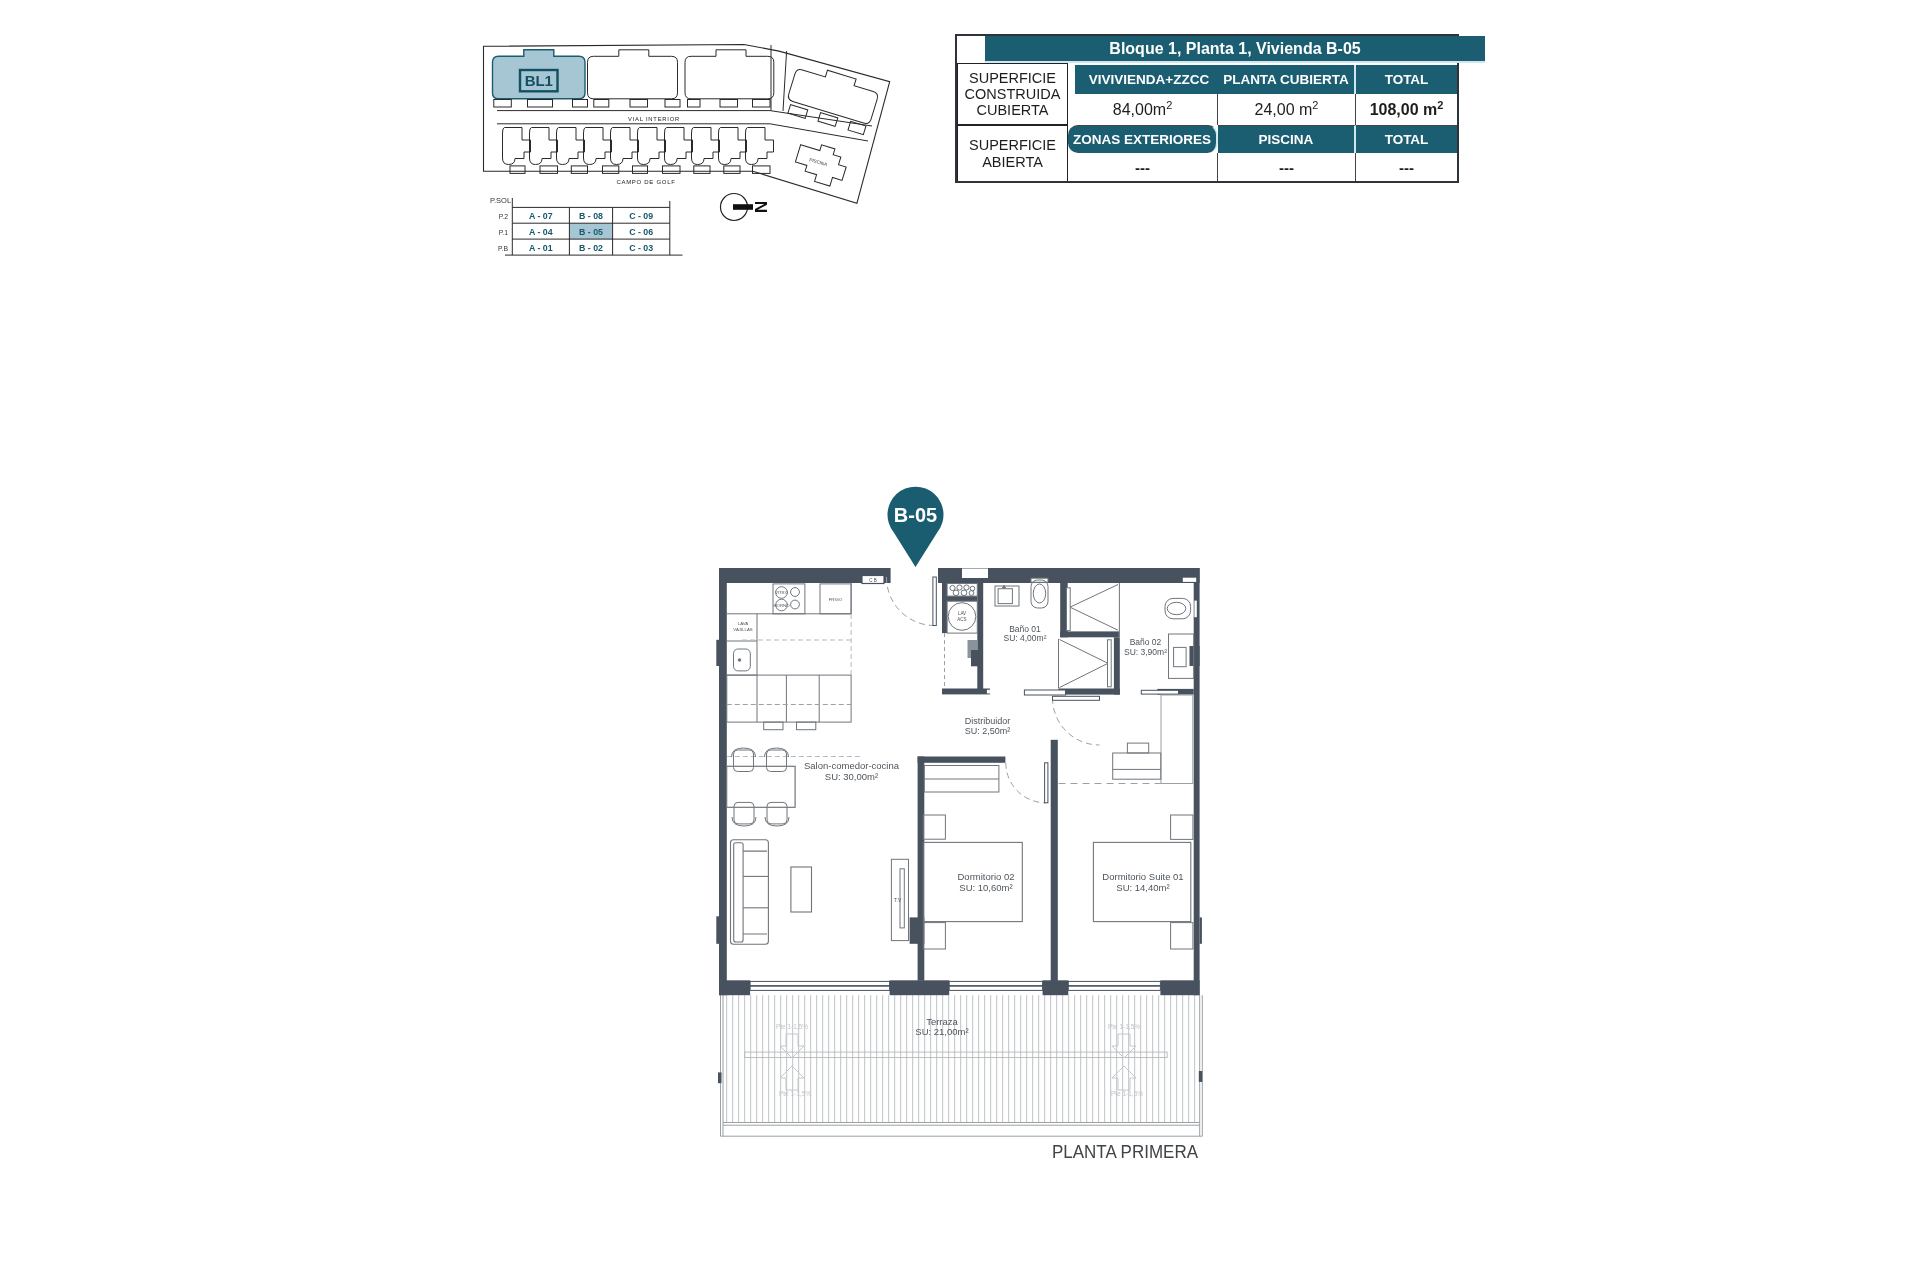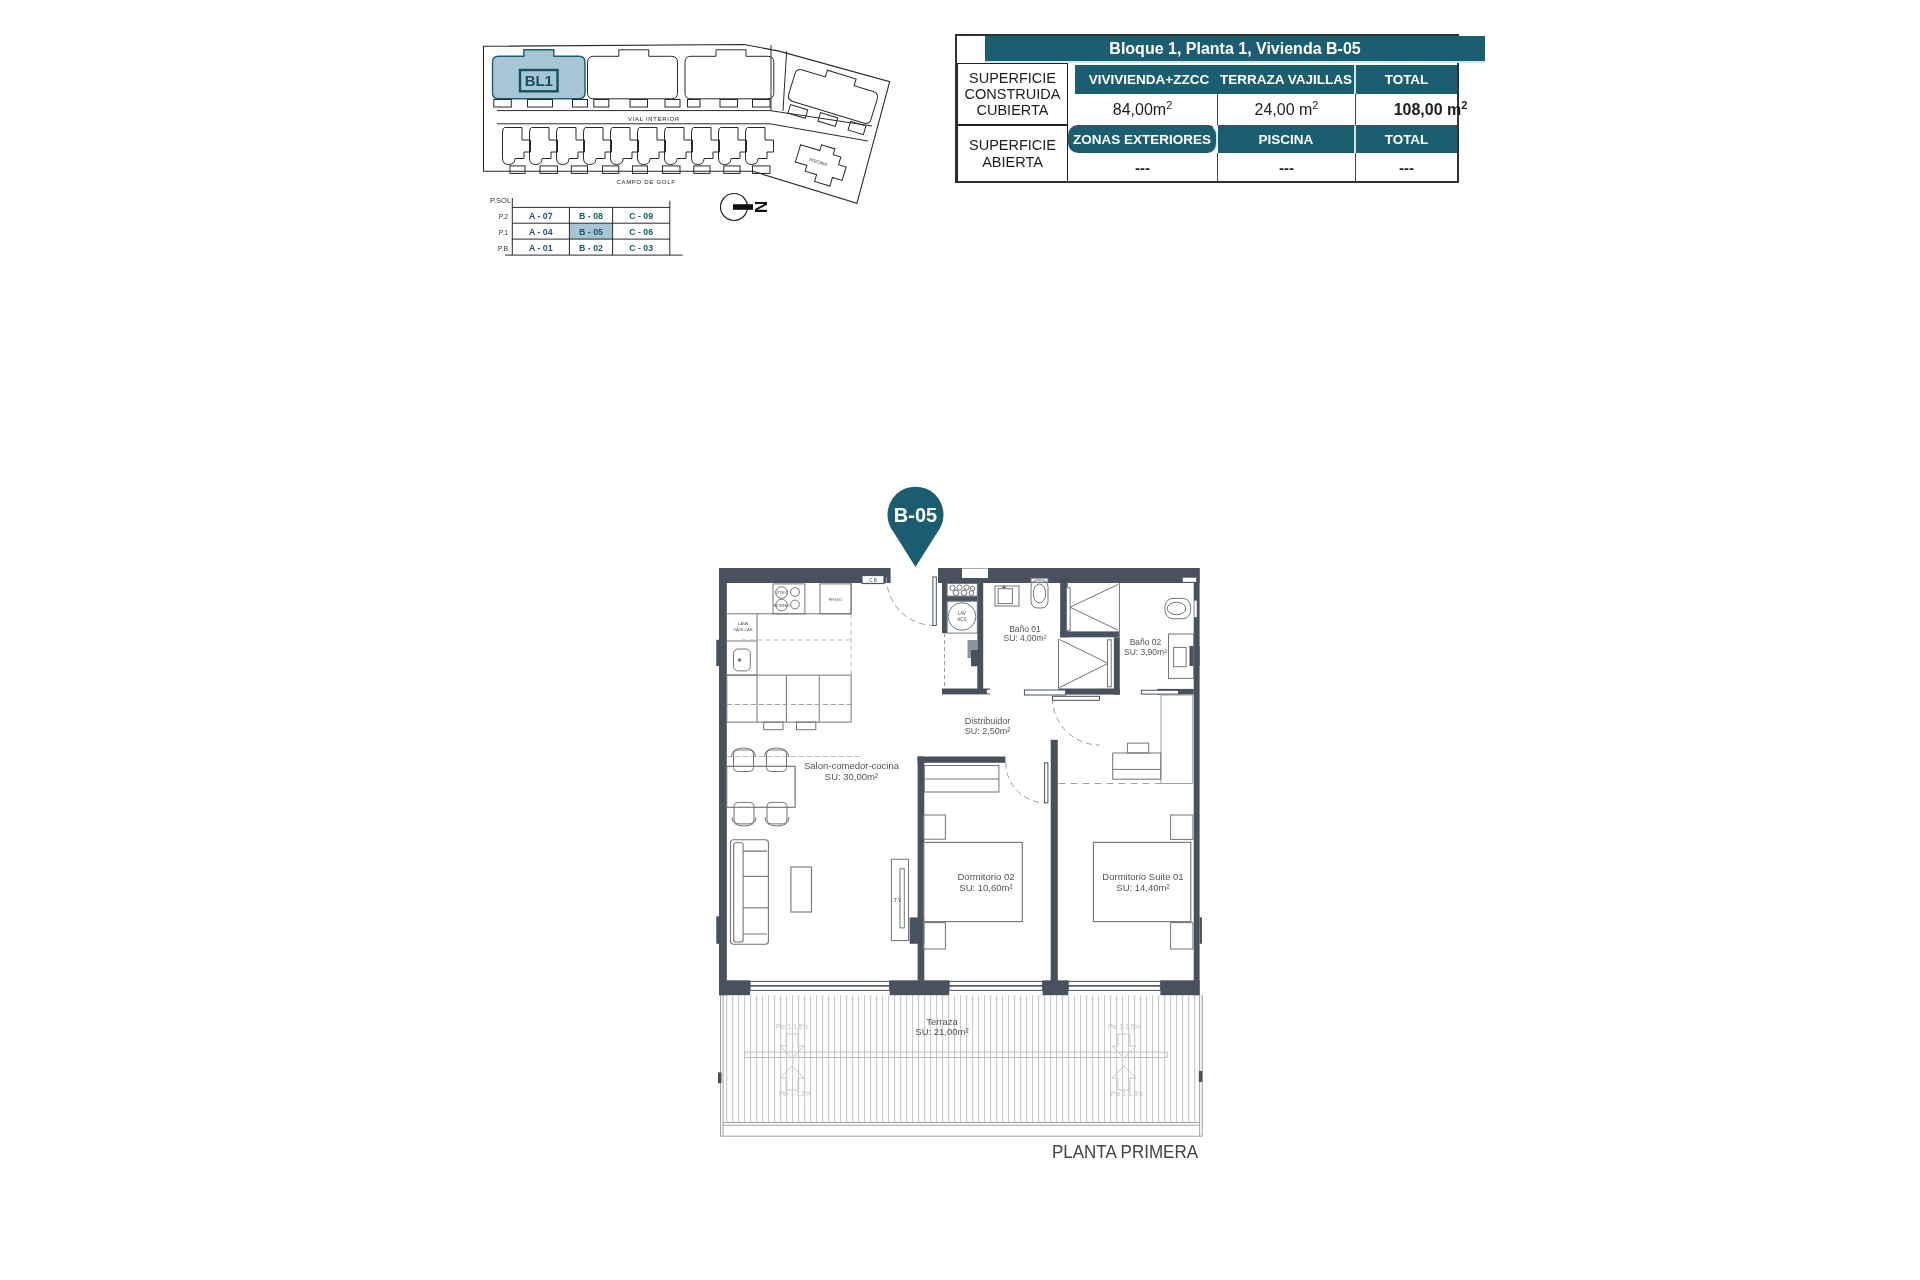--- a/index.html
+++ b/index.html
@@ -15,29 +15,29 @@
 <body>
 
 <div id="tbl">
 
   <div class="tcell teal" style="left:0;top:0;width:500px;height:27px;font-size:16px;border-bottom:2px solid #cfe8ef;margin-left:28px;">Bloque&nbsp;1,&nbsp;Planta&nbsp;1,&nbsp;Vivienda&nbsp;B-05</div>
 
   <div class="tcell" style="left:0;top:27px;width:111px;height:62px;border:1.5px solid #222;color:#1d1d1b;font-size:14.5px;text-align:center;line-height:16px;">SUPERFICIE<br>CONSTRUIDA<br>CUBIERTA</div>
 
   <div class="tcell teal" style="left:118px;top:29px;width:150px;height:29px;font-size:13.5px;white-space:nowrap;border-right:2px solid #cfe8ef;">VIVIVIENDA+ZZCC</div>
 
-  <div class="tcell teal" style="left:261px;top:29px;width:138px;height:29px;font-size:13.5px;white-space:nowrap;border-right:2px solid #cfe8ef;">TERRAZA VAJILLAS</div>
+  <div class="tcell teal" style="left:261px;top:29px;width:138px;height:29px;font-size:13.5px;white-space:nowrap;border-right:2px solid #cfe8ef;">PLANTA CUBIERTA</div>
 
   <div class="tcell teal" style="left:399px;top:29px;width:101px;height:29px;font-size:13.5px;white-space:nowrap;">TOTAL</div>
 
   <div class="tcell" style="left:111px;top:58px;width:150px;height:31px;font-size:16px;color:#1d1d1b;border-right:1px solid #444;">84,00m<span style="font-size:11px;position:relative;top:-5px;">2</span></div>
 
   <div class="tcell" style="left:261px;top:58px;width:138px;height:31px;font-size:16px;color:#1d1d1b;border-right:1px solid #444;">24,00 m<span style="font-size:11px;position:relative;top:-5px;">2</span></div>
 
-  <div class="tcell" style="left:423px;top:58px;width:101px;height:31px;font-size:16px;color:#1d1d1b;font-weight:bold;">108,00 m<span style="font-size:11px;position:relative;top:-5px;">2</span></div>
+  <div class="tcell" style="left:399px;top:58px;width:101px;height:31px;font-size:16px;color:#1d1d1b;font-weight:bold;">108,00 m<span style="font-size:11px;position:relative;top:-5px;">2</span></div>
 
   <div class="tcell" style="left:0;top:89px;width:111px;height:56px;border:1.5px solid #222;border-bottom:none;color:#1d1d1b;font-size:14.5px;text-align:center;line-height:17px;">SUPERFICIE<br>ABIERTA</div>
 
   <div class="tcell teal" style="left:111px;top:89px;width:150px;height:28px;font-size:13.5px;white-space:nowrap;border-right:2px solid #cfe8ef;border-top:1px solid #444;border-radius:10px;">ZONAS EXTERIORES</div>
 
   <div class="tcell teal" style="left:261px;top:89px;width:138px;height:28px;font-size:13.5px;white-space:nowrap;border-right:2px solid #cfe8ef;border-top:1px solid #444;">PISCINA</div>
 
   <div class="tcell teal" style="left:399px;top:89px;width:101px;height:28px;font-size:13.5px;white-space:nowrap;border-top:1px solid #444;">TOTAL</div>
 
   <div class="tcell" style="left:111px;top:117px;width:150px;height:28px;font-size:15px;font-weight:bold;color:#1d1d1b;border-right:1px solid #444;">---</div>

